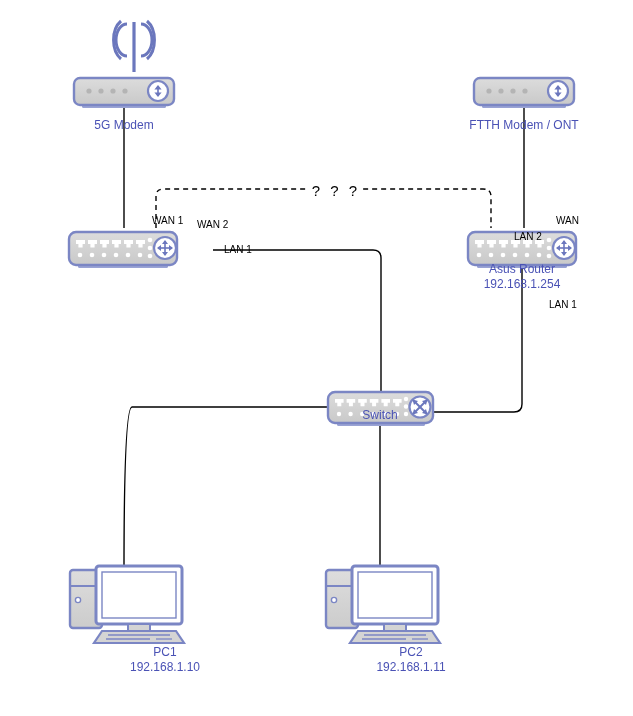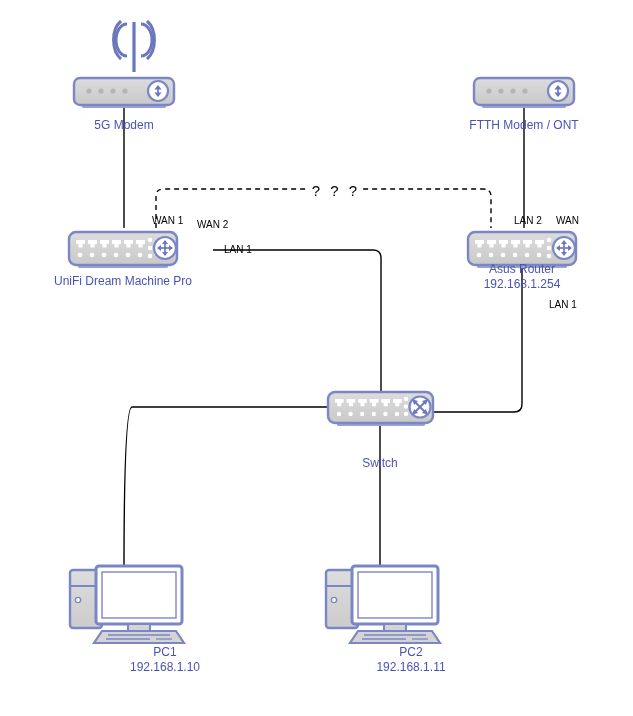--- a/index.html
+++ b/index.html
@@ -265,42 +265,41 @@
 
 <div class="node-label" style="left:124px; top:118px;">
   <span>5G Modem</span>
 </div>
 
 <div class="node-label" style="left:524px; top:118px;">
   <span>FTTH Modem / ONT</span>
 </div>
 
 <div class="node-label" style="left:123px; top:274px;">
-  <div>UniFi Dream Machine Pro</div>
 </div>
 
 <div class="node-label" style="left:522px; top:262px;">
   <div>Asus Router</div>
   <div>192.168.1.254</div>
 </div>
 
-<div class="node-label" style="left:380px; top:456px;">
+<div class="node-label" style="left:380px; top:408px;">
   <span>Switch</span>
 </div>
 
 <div class="node-label" style="left:124px; top:645px;margin-left:41px;">
   <div>PC1</div>
   <div>192.168.1.10</div>
 </div>
 
 <div class="node-label" style="left:380px; top:645px;margin-left:31px;">
   <div>PC2</div>
   <div>192.168.1.11</div>
 </div>
 
 <div class="port-label" style="left:108px; top:214px;">WAN 1</div>
 <div class="port-label" style="left:153px; top:218px;text-align:center;">WAN 2</div>
 <div class="port-label" style="left:180px; top:243px;">LAN 1</div>
-<div class="port-label" style="left:470px; top:214px;">LAN 2</div>
+<div class="port-label" style="left:470px; top:230px;">LAN 2</div>
 <div class="port-label" style="left:512px; top:214px;">WAN</div>
 <div class="port-label" style="left:505px; top:298px;">LAN 1</div>
 
 <div class="qmark" style="left:336px; top:182px;">? ? ?</div>
 
 </body></html>

